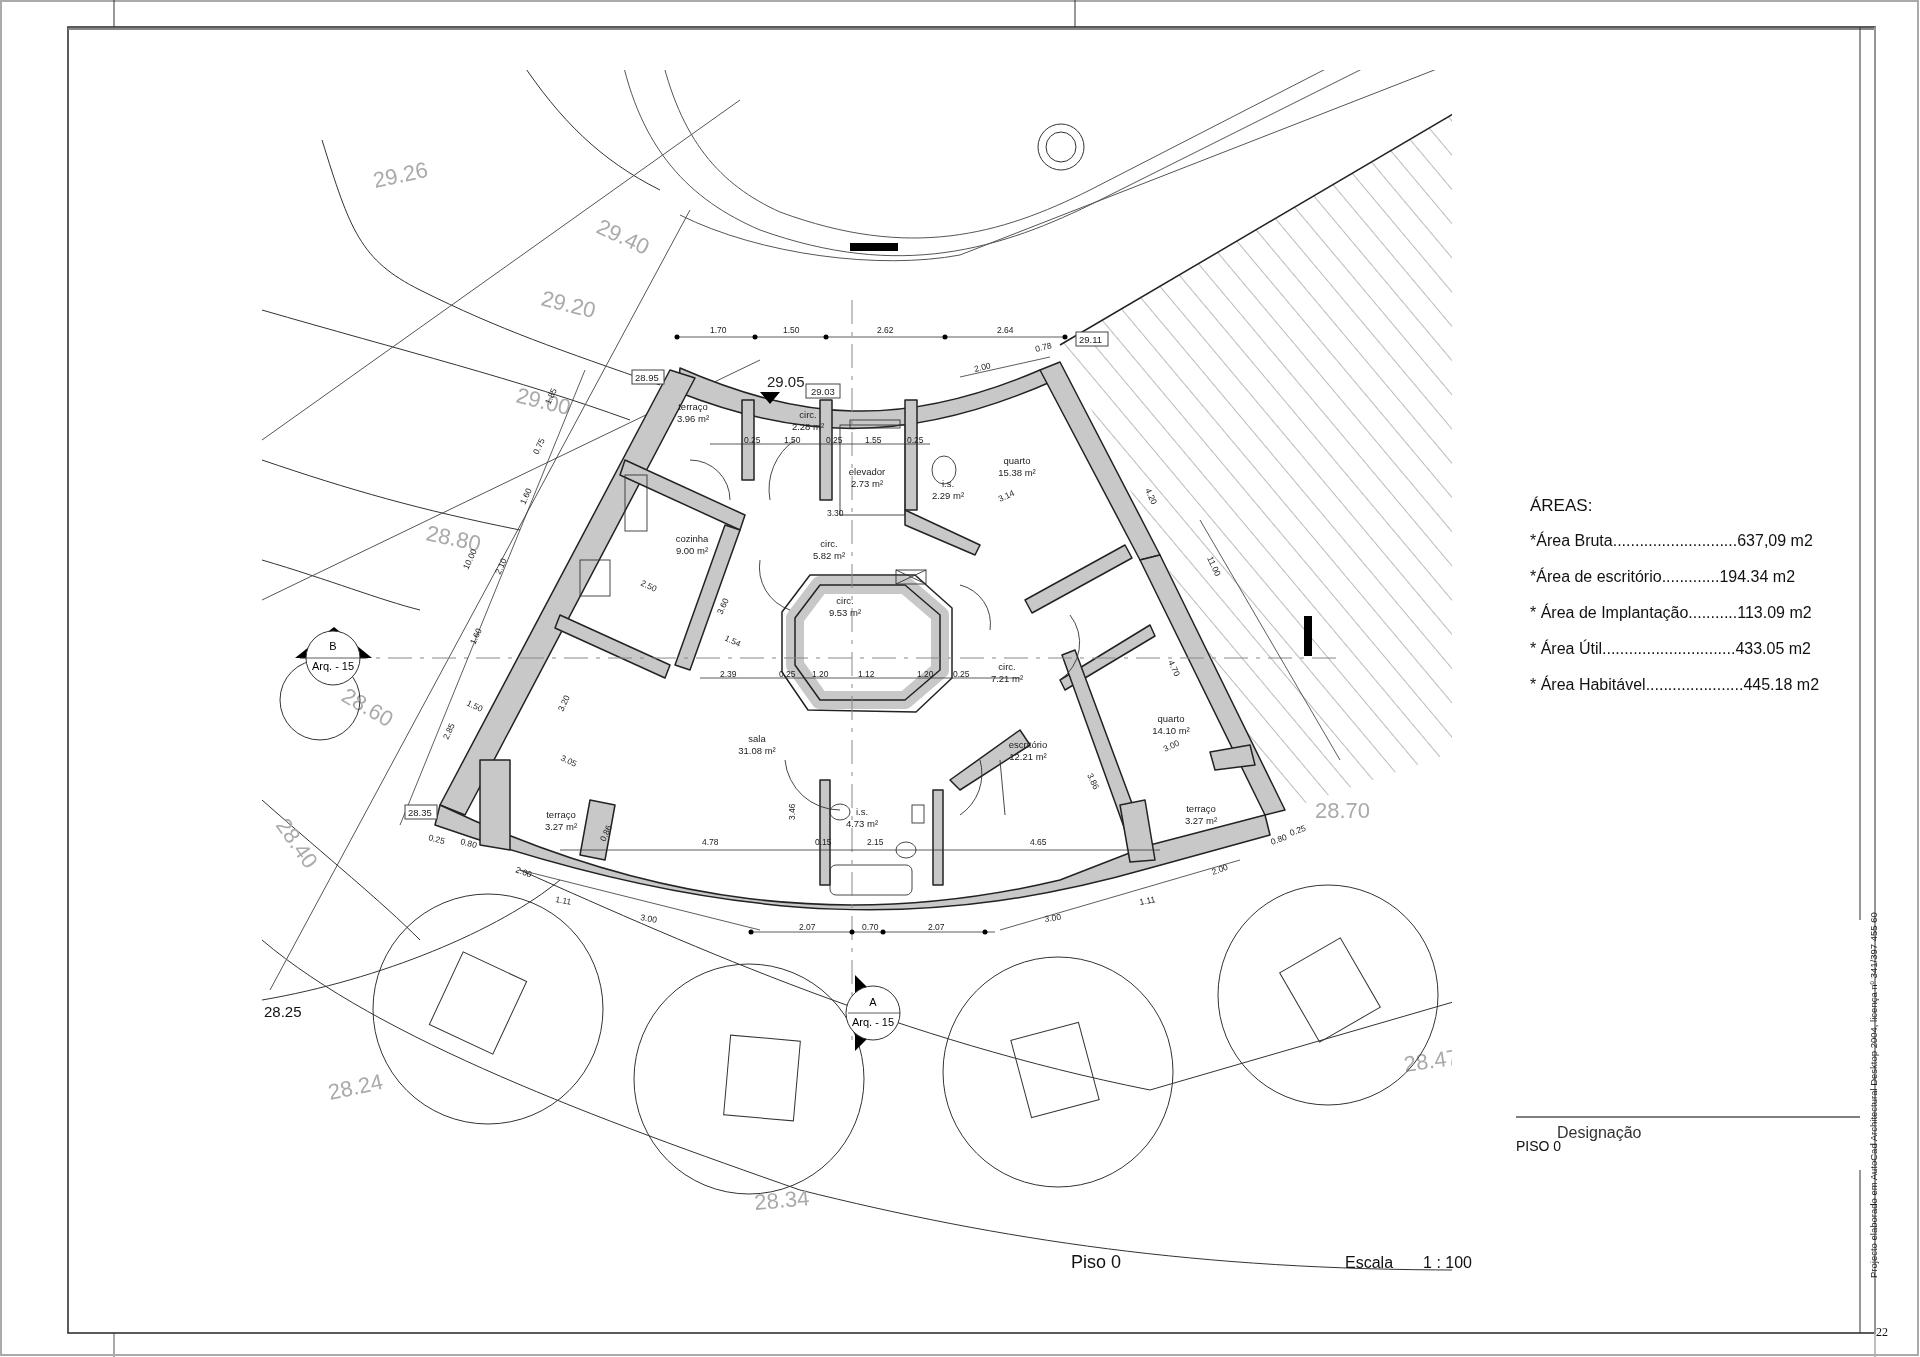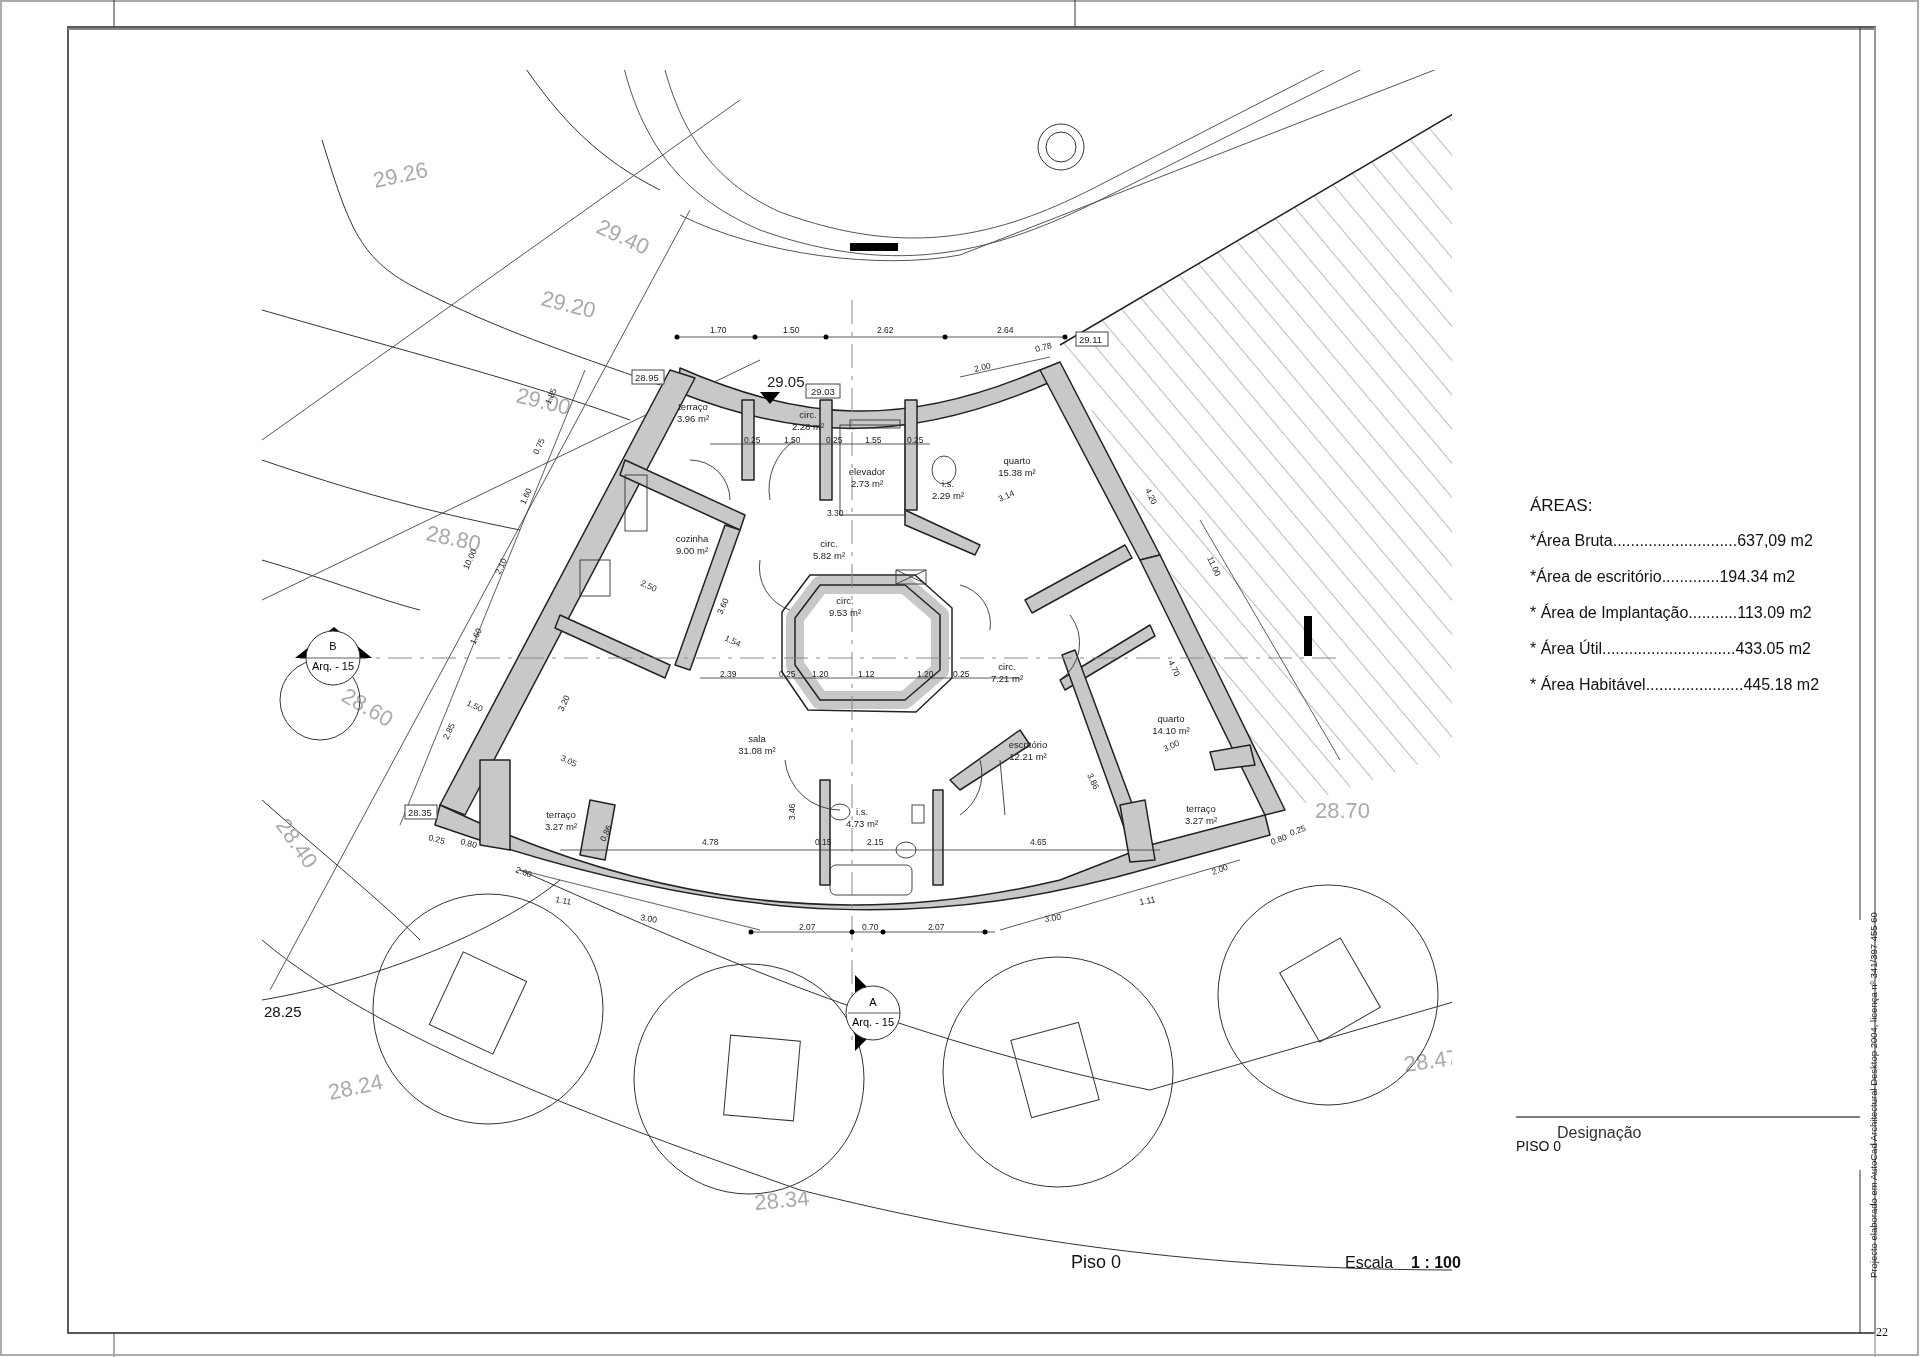--- a/index.html
+++ b/index.html
@@ -7,21 +7,21 @@
          font-family: "Liberation Sans", sans-serif; color: #111; }
   #sheet { position: absolute; left: 0; top: 0; width: 1920px; height: 1357px; }
   svg text { font-family: "Liberation Sans", sans-serif; }
   .lbl { position: absolute; white-space: nowrap; font-family: "Liberation Sans", sans-serif; }
   .areas-title { left: 1530px; top: 496px; font-size: 17px; }
   .area-row { left: 1530px; font-size: 16px; text-align: right; }
   .desig-label { left: 1516px; top: 1124px; font-size: 16px; color: #333; margin-left: 41px; }
   .desig-value { left: 1516px; top: 1138px; font-size: 14px; }
   .plan-title { left: 1071px; top: 1252px; font-size: 18px; }
   .scale { left: 1345px; top: 1254px; font-size: 16px; }
-  .scale .v { margin-left: 18px; font-weight: bold; }
+  .scale .v { margin-left: 30px; }
   .vert-credit { left: 1868px; top: 1278px; font-size: 9.5px; transform-origin: 0 0; transform: rotate(-90deg); color:#222; }
   .sheet-num { left: 1876px; top: 1325px; font-size: 12px; font-family: Liberation Serif, serif; }
   .spot-big { left: 264px; top: 1003px; font-size: 15px; }
 </style>
 </head>
 <body>
 
 <div id="sheet">
 <svg width="1920" height="1357" viewBox="0 0 1920 1357" xmlns="http://www.w3.org/2000/svg">
   <defs>

